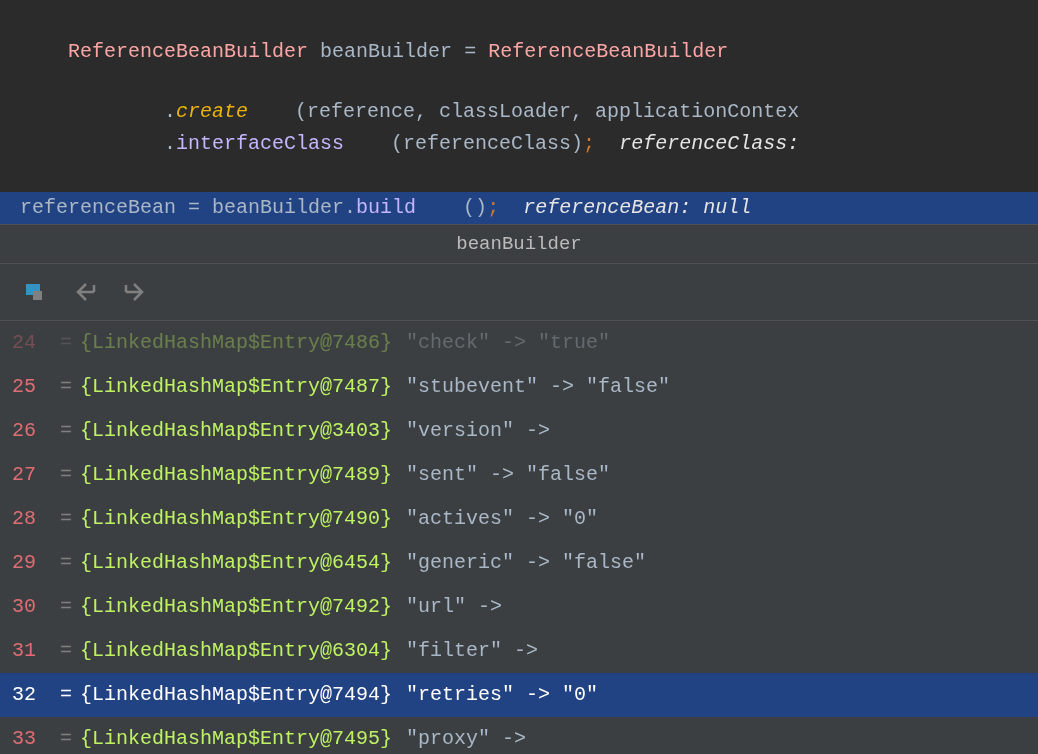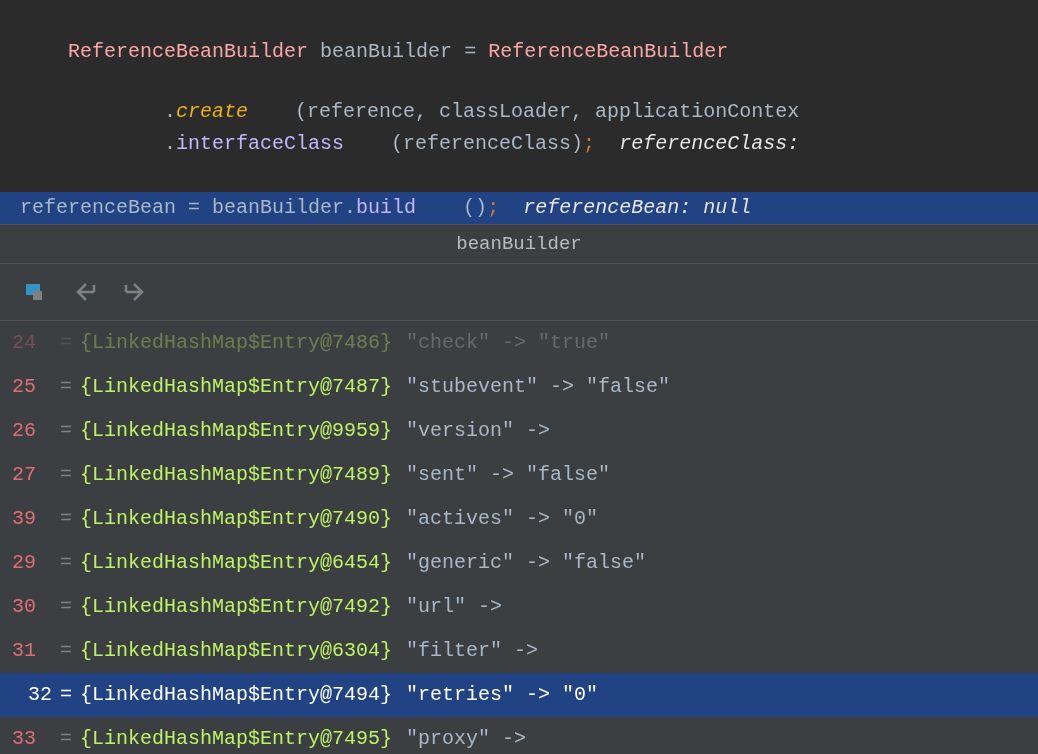--- a/index.html
+++ b/index.html
@@ -69,21 +69,20 @@
       align-items: baseline;
       padding: 8px 12px;
       line-height: 1.4;
       white-space: nowrap;
     }
     .entry-row.faded {
       opacity: 0.35;
     }
     .entry-row.selected {
       background: #214283;
-      text-align: right;
     }
     .entry-row.selected .entry-index,
     .entry-row.selected .entry-eq,
     .entry-row.selected .entry-class,
     .entry-row.selected .entry-value {
       color: #ffffff;
     }
     .entry-index {
       color: #e06c75;
       min-width: 40px;
@@ -148,31 +147,31 @@
       </div>
       <div class="entry-row">
         <span class="entry-index">25</span>
         <span class="entry-eq">=</span>
         <span class="entry-class">{LinkedHashMap$Entry@7487}</span>
         <span class="entry-value">"stubevent" -&gt; "false"</span>
       </div>
       <div class="entry-row">
         <span class="entry-index">26</span>
         <span class="entry-eq">=</span>
-        <span class="entry-class">{LinkedHashMap$Entry@9959}</span>
+        <span class="entry-class">{LinkedHashMap$Entry@3403}</span>
         <span class="entry-value">"version" -&gt; </span>
       </div>
       <div class="entry-row">
         <span class="entry-index">27</span>
         <span class="entry-eq">=</span>
         <span class="entry-class">{LinkedHashMap$Entry@7489}</span>
         <span class="entry-value">"sent" -&gt; "false"</span>
       </div>
       <div class="entry-row">
-        <span class="entry-index">39</span>
+        <span class="entry-index">28</span>
         <span class="entry-eq">=</span>
         <span class="entry-class">{LinkedHashMap$Entry@7490}</span>
         <span class="entry-value">"actives" -&gt; "0"</span>
       </div>
       <div class="entry-row">
         <span class="entry-index">29</span>
         <span class="entry-eq">=</span>
         <span class="entry-class">{LinkedHashMap$Entry@6454}</span>
         <span class="entry-value">"generic" -&gt; "false"</span>
       </div>

